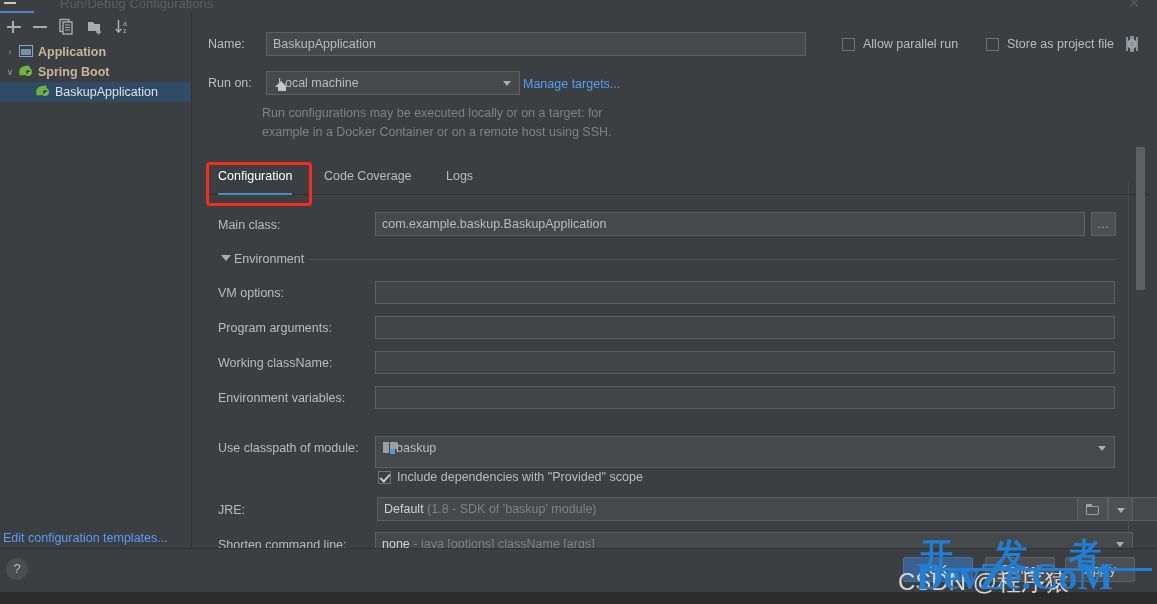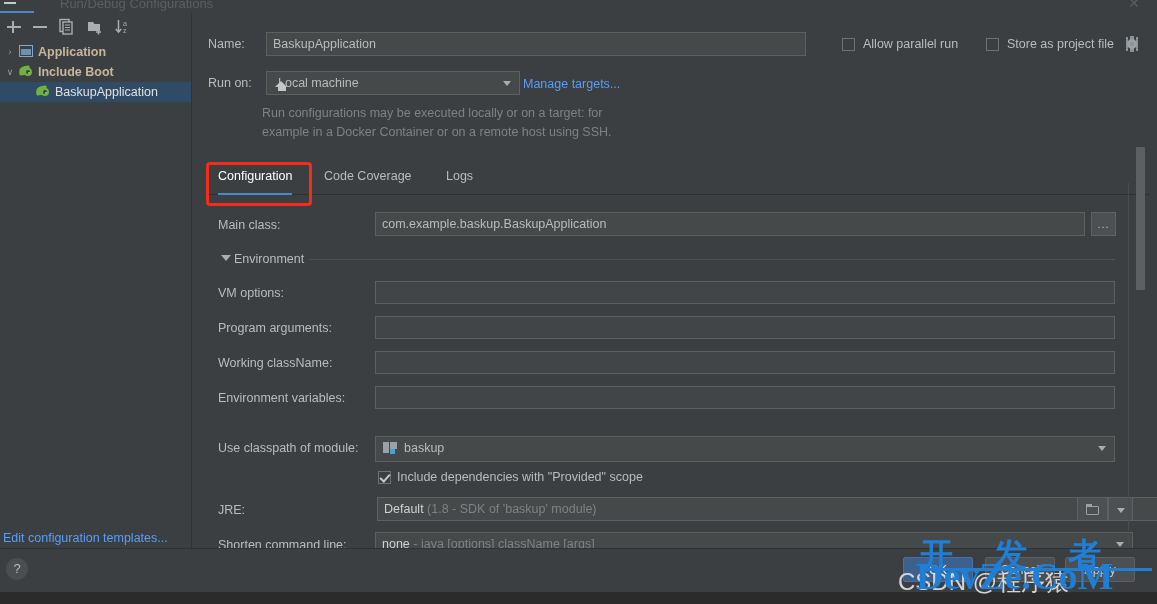--- a/index.html
+++ b/index.html
@@ -186,21 +186,21 @@
         <span class="tlbl">Application</span>
       </div>
       <div class="trow lvl0">
         <span class="arrow">∨</span>
         <span class="ticon">
           <span class="ico-spring">
               <span class="leaf"></span>
               <span class="dot"></span>
             </span>
         </span>
-        <span class="tlbl">Include Boot</span>
+        <span class="tlbl">Spring Boot</span>
       </div>
       <div class="trow lvl1 sel">
         <span class="ticon">
           <span class="ico-spring">
               <span class="leaf"></span>
               <span class="dot"></span>
             </span>
         </span>
         <span class="tlbl">BaskupApplication</span>
       </div>
@@ -255,21 +255,21 @@
     <div class="lbl" style="left:26px;top:308px;">Program arguments:</div>
     <div class="field empty" style="left:183px;top:303px;width:740px;height:23px;"></div>
 
     <div class="lbl" style="left:26px;top:343px;">Working className:</div>
     <div class="field empty" style="left:183px;top:338px;width:740px;height:23px;"></div>
 
     <div class="lbl" style="left:26px;top:378px;">Environment variables:</div>
     <div class="field empty" style="left:183px;top:373px;width:740px;height:23px;"></div>
 
     <div class="lbl" style="left:26px;top:428px;">Use classpath of module:</div>
-    <div class="combo" style="left:183px;top:423px;width:740px;height:26px;padding-left:28px;">
+    <div class="combo" style="left:183px;top:423px;width:740px;height:32px;padding-left:20px;">
       <span class="modico">
           <i class="a"></i>
           <i class="b"></i>
           <i class="c"></i>
         </span>
       <span>baskup</span>
       <span class="caret"></span>
     </div>
 
     <div class="chk on" style="left:186px;top:458px;"></div>

